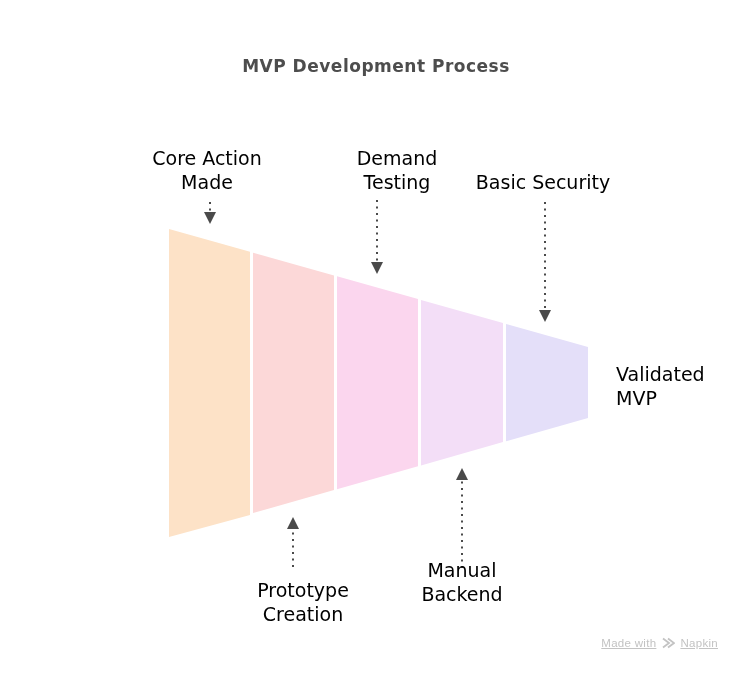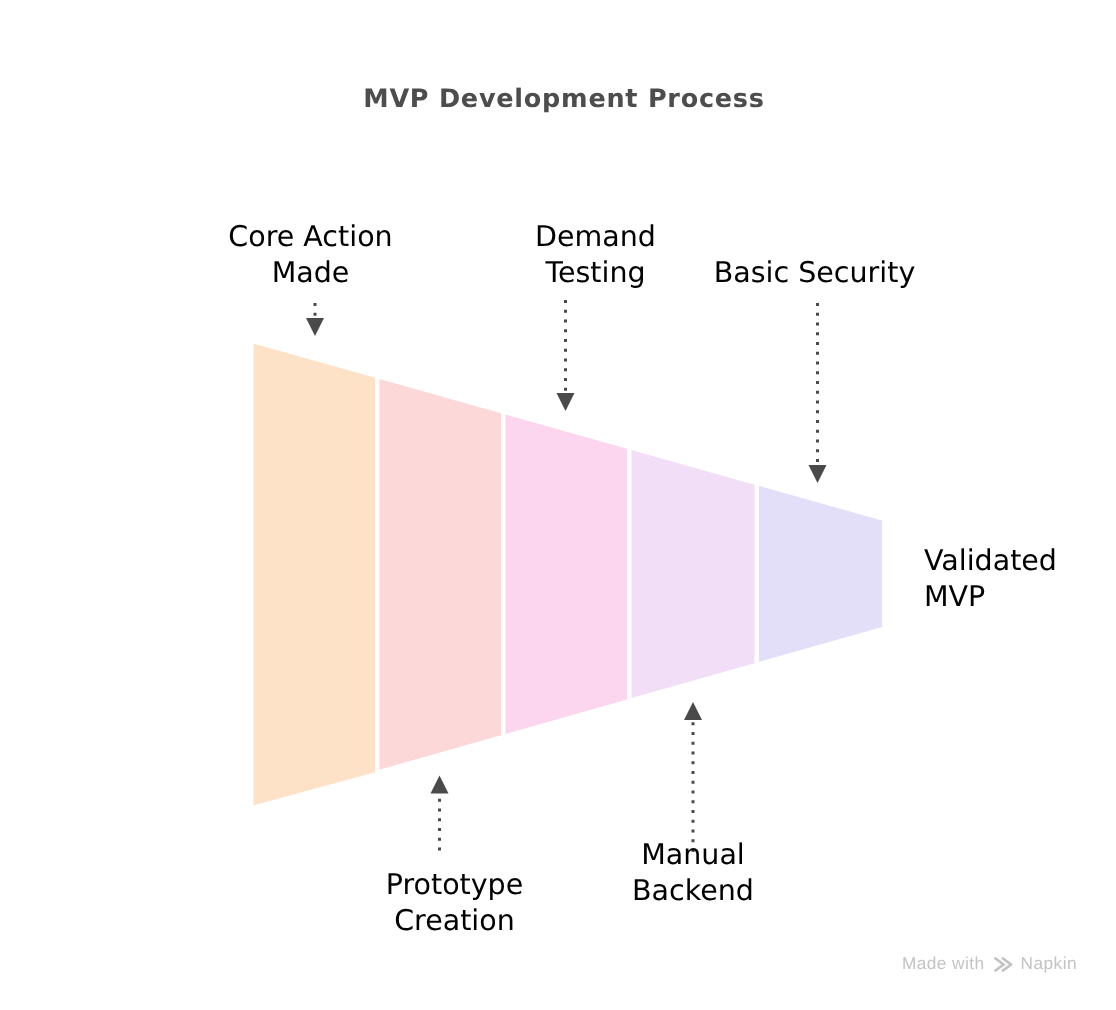--- a/index.html
+++ b/index.html
@@ -46,20 +46,21 @@
     position: absolute;
     top: 637px;
     right: 26px;
     display: flex;
     align-items: center;
     gap: 5px;
     font-family: "Liberation Sans", sans-serif;
     font-size: 11.5px;
     color: #c3c3c3;
     letter-spacing: 0.3px;
+    text-decoration: underline;
   }
   .napkin-icon { display: inline-block; }
 </style>
 </head>
 <body>
 
 <div class="canvas">
 
   <h1 class="title">MVP Development Process</h1>
 

